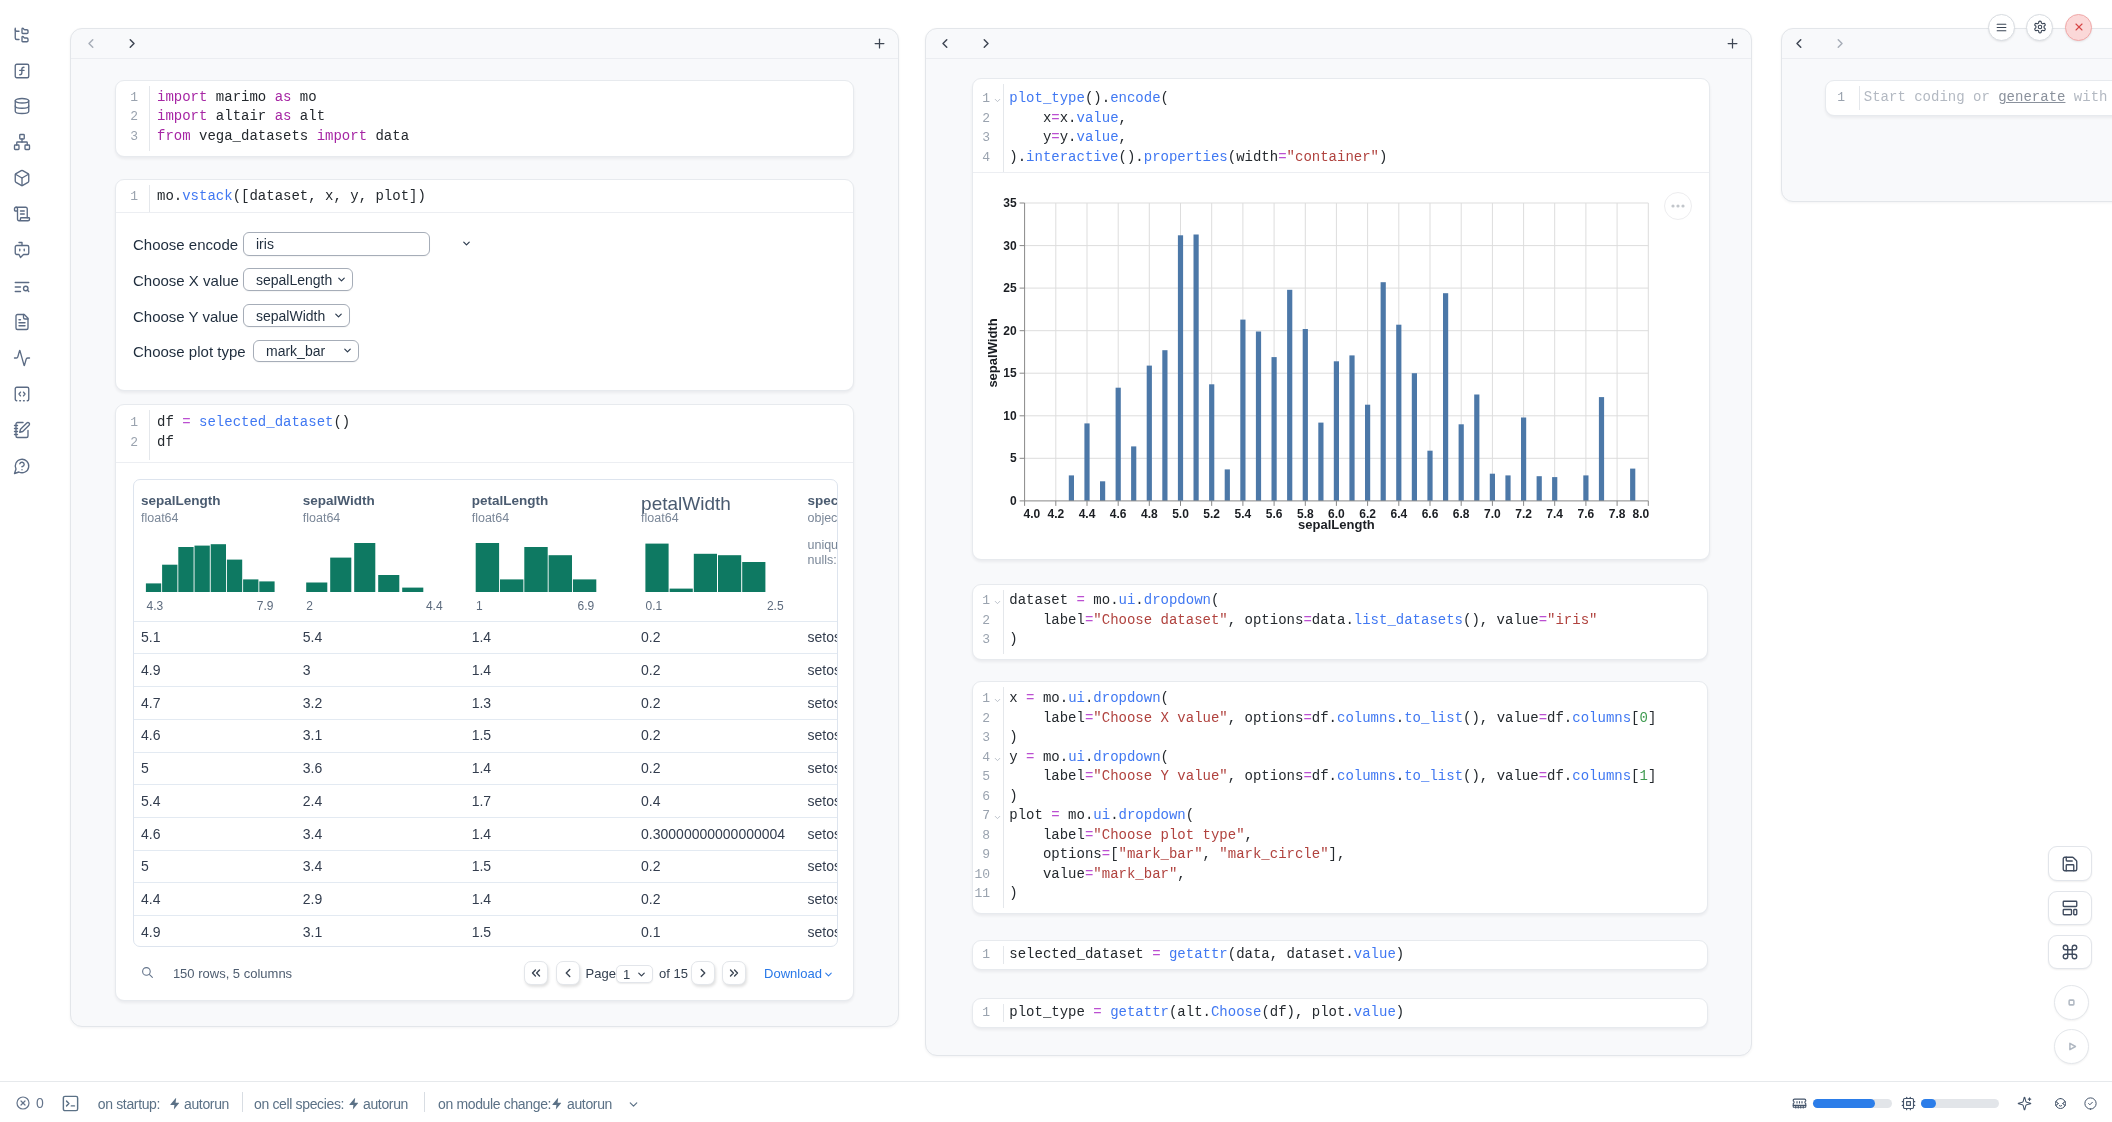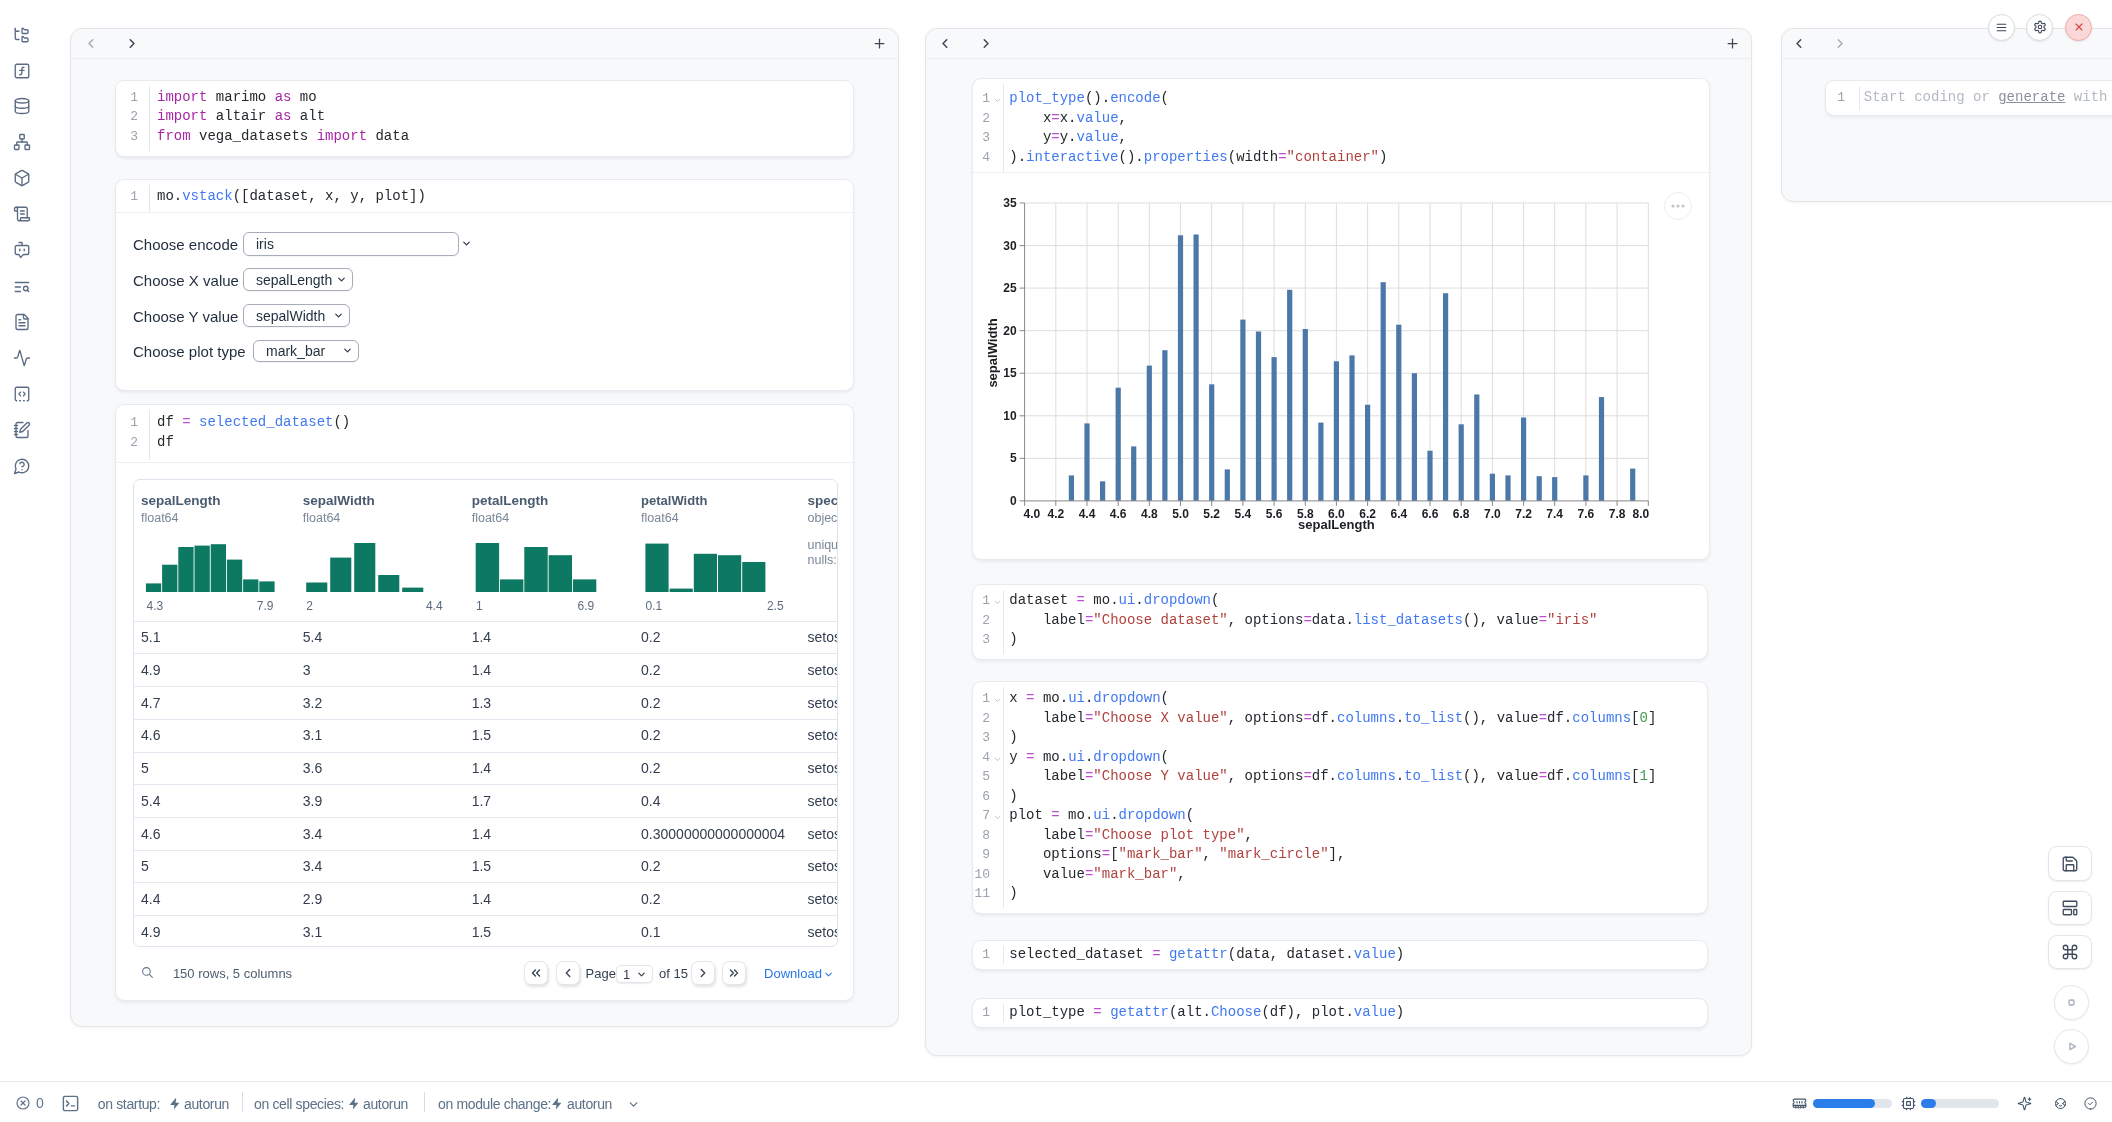--- a/index.html
+++ b/index.html
@@ -135,21 +135,21 @@
 <div class="gsep" style="left:149px;top:86px;height:65px"></div>
 <div class="code" style="left:157px;top:87.75px"><i class="k">import</i> marimo <i class="k">as</i> mo
 <i class="k">import</i> altair <i class="k">as</i> alt
 <i class="k">from</i> vega_datasets <i class="k">import</i> data</div>
 <div class="cell" style="left:115px;top:179px;width:739px;height:212px"></div>
 <div class="lnum" style="left:108px;top:186.75px;width:30px">1</div>
 <div class="gsep" style="left:149px;top:185px;height:27px"></div>
 <div class="code" style="left:157px;top:186.75px">mo.<i class="f">vstack</i>([dataset, x, y, plot])</div>
 <div class="divl" style="left:116px;top:212px;width:737px"></div>
 <div class="lbl" style="left:133px;top:235.75px">Choose encode</div>
-<div class="dd" style="left:243px;top:232px;width:216px;height:23.5px;line-height:22.5px;padding-left:12px">iris</div>
+<div class="dd" style="left:243px;top:232px;width:187px;height:23.5px;line-height:22.5px;padding-left:12px">iris</div>
 <svg style="position:absolute;left:461px;top:238.25px" width="11" height="11" viewBox="0 0 24 24" fill="none">
     <path d="m6 9 6 6 6-6" stroke="#2b3a4d" stroke-width="2.6" stroke-linecap="round" stroke-linejoin="round"></path>
   </svg>
 <div class="lbl" style="left:133px;top:271.5px">Choose X value</div>
 <div class="dd" style="left:243px;top:268px;width:110px;height:23px;line-height:22px;padding-left:12px">sepalLength</div>
 <svg style="position:absolute;left:336px;top:274.0px" width="11" height="11" viewBox="0 0 24 24" fill="none">
     <path d="m6 9 6 6 6-6" stroke="#2b3a4d" stroke-width="2.6" stroke-linecap="round" stroke-linejoin="round"></path>
   </svg>
 <div class="lbl" style="left:133px;top:307.5px">Choose Y value</div>
 <div class="dd" style="left:243px;top:304px;width:107px;height:23px;line-height:22px;padding-left:12px">sepalWidth</div>
@@ -168,21 +168,21 @@
 <div class="code" style="left:157px;top:413.25px">df <i class="o">=</i> <i class="f">selected_dataset</i>()
 df</div>
 <div class="divl" style="left:116px;top:462px;width:737px"></div>
 <div class="abs" style="left:133.4px;top:479.4px;width:705px;height:468px;border:1px solid #dde4ee;border-radius:7px;overflow:hidden;background:#fff">
     <div class="abs" style="left:6.6px;top:13px;font-size:13.5px;font-weight:bold;color:#4a5b70">sepalLength</div>
     <div class="abs" style="left:6.6px;top:31px;font-size:12.5px;color:#7a8798">float64</div>
     <div class="abs" style="left:168.4px;top:13px;font-size:13.5px;font-weight:bold;color:#4a5b70">sepalWidth</div>
     <div class="abs" style="left:168.4px;top:31px;font-size:12.5px;color:#7a8798">float64</div>
     <div class="abs" style="left:337.3px;top:13px;font-size:13.5px;font-weight:bold;color:#4a5b70">petalLength</div>
     <div class="abs" style="left:337.3px;top:31px;font-size:12.5px;color:#7a8798">float64</div>
-    <div class="abs" style="left:506.7px;top:13px;font-size:13px;font-weight:bold;color:#4a5b70">petalWidth</div>
+    <div class="abs" style="left:506.7px;top:13px;font-size:19px;font-weight:normal;color:#4a5b70">petalWidth</div>
     <div class="abs" style="left:506.7px;top:31px;font-size:12.5px;color:#7a8798">float64</div>
     <div class="abs" style="left:673.1px;top:13px;font-size:13.5px;font-weight:bold;color:#4a5b70">species</div>
     <div class="abs" style="left:673.1px;top:31px;font-size:12.5px;color:#7a8798">object</div>
     <div class="abs" style="left:673.1px;top:58px;font-size:12.5px;color:#7a8798;line-height:15px">unique:<br>nulls:</div>
     <svg class="abs" style="left:0;top:63px" width="705" height="90" viewBox="0 0 705 90">
       <rect x="11.9" y="40.4" width="15.3" height="8.6" fill="#0e7962"></rect>
       <rect x="28.1" y="21.7" width="15.3" height="27.3" fill="#0e7962"></rect>
       <rect x="44.3" y="4.0" width="15.3" height="45.0" fill="#0e7962"></rect>
       <rect x="60.5" y="2.6" width="15.3" height="46.4" fill="#0e7962"></rect>
       <rect x="76.7" y="1.2" width="15.3" height="47.8" fill="#0e7962"></rect>
@@ -238,21 +238,21 @@
     <div class="abs" style="left:506.7px;top:247.0px;font-size:14px;color:#333d4e;white-space:nowrap">0.2</div>
     <div class="abs" style="left:673.1px;top:247.0px;font-size:14px;color:#333d4e;white-space:nowrap">setosa</div>
     <div class="abs" style="left:0;top:271.2px;width:705px;height:32.7px;border-top:1px solid #e3eaf2"></div>
     <div class="abs" style="left:6.6px;top:279.7px;font-size:14px;color:#333d4e;white-space:nowrap">5</div>
     <div class="abs" style="left:168.4px;top:279.7px;font-size:14px;color:#333d4e;white-space:nowrap">3.6</div>
     <div class="abs" style="left:337.3px;top:279.7px;font-size:14px;color:#333d4e;white-space:nowrap">1.4</div>
     <div class="abs" style="left:506.7px;top:279.7px;font-size:14px;color:#333d4e;white-space:nowrap">0.2</div>
     <div class="abs" style="left:673.1px;top:279.7px;font-size:14px;color:#333d4e;white-space:nowrap">setosa</div>
     <div class="abs" style="left:0;top:304.0px;width:705px;height:32.7px;border-top:1px solid #e3eaf2"></div>
     <div class="abs" style="left:6.6px;top:312.5px;font-size:14px;color:#333d4e;white-space:nowrap">5.4</div>
-    <div class="abs" style="left:168.4px;top:312.5px;font-size:14px;color:#333d4e;white-space:nowrap">3.9</div>
+    <div class="abs" style="left:168.4px;top:312.5px;font-size:14px;color:#333d4e;white-space:nowrap">2.4</div>
     <div class="abs" style="left:337.3px;top:312.5px;font-size:14px;color:#333d4e;white-space:nowrap">1.7</div>
     <div class="abs" style="left:506.7px;top:312.5px;font-size:14px;color:#333d4e;white-space:nowrap">0.4</div>
     <div class="abs" style="left:673.1px;top:312.5px;font-size:14px;color:#333d4e;white-space:nowrap">setosa</div>
     <div class="abs" style="left:0;top:336.7px;width:705px;height:32.7px;border-top:1px solid #e3eaf2"></div>
     <div class="abs" style="left:6.6px;top:345.2px;font-size:14px;color:#333d4e;white-space:nowrap">4.6</div>
     <div class="abs" style="left:168.4px;top:345.2px;font-size:14px;color:#333d4e;white-space:nowrap">3.4</div>
     <div class="abs" style="left:337.3px;top:345.2px;font-size:14px;color:#333d4e;white-space:nowrap">1.4</div>
     <div class="abs" style="left:506.7px;top:345.2px;font-size:14px;color:#333d4e;white-space:nowrap">0.30000000000000004</div>
     <div class="abs" style="left:673.1px;top:345.2px;font-size:14px;color:#333d4e;white-space:nowrap">setosa</div>
     <div class="abs" style="left:0;top:369.4px;width:705px;height:32.7px;border-top:1px solid #e3eaf2"></div>

